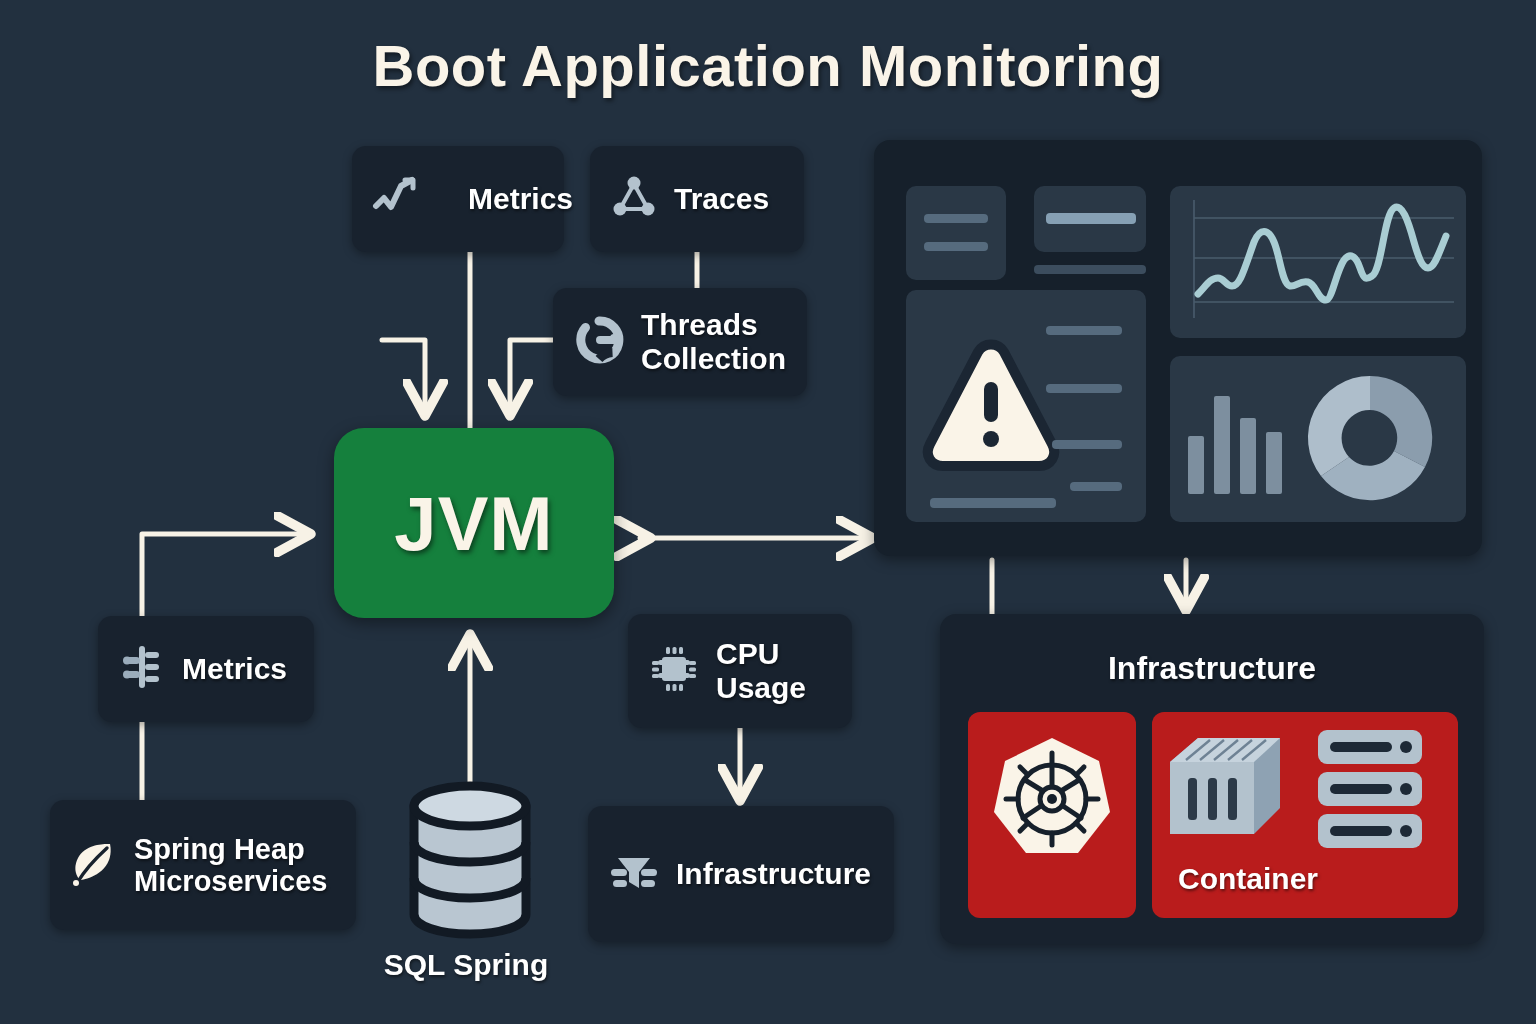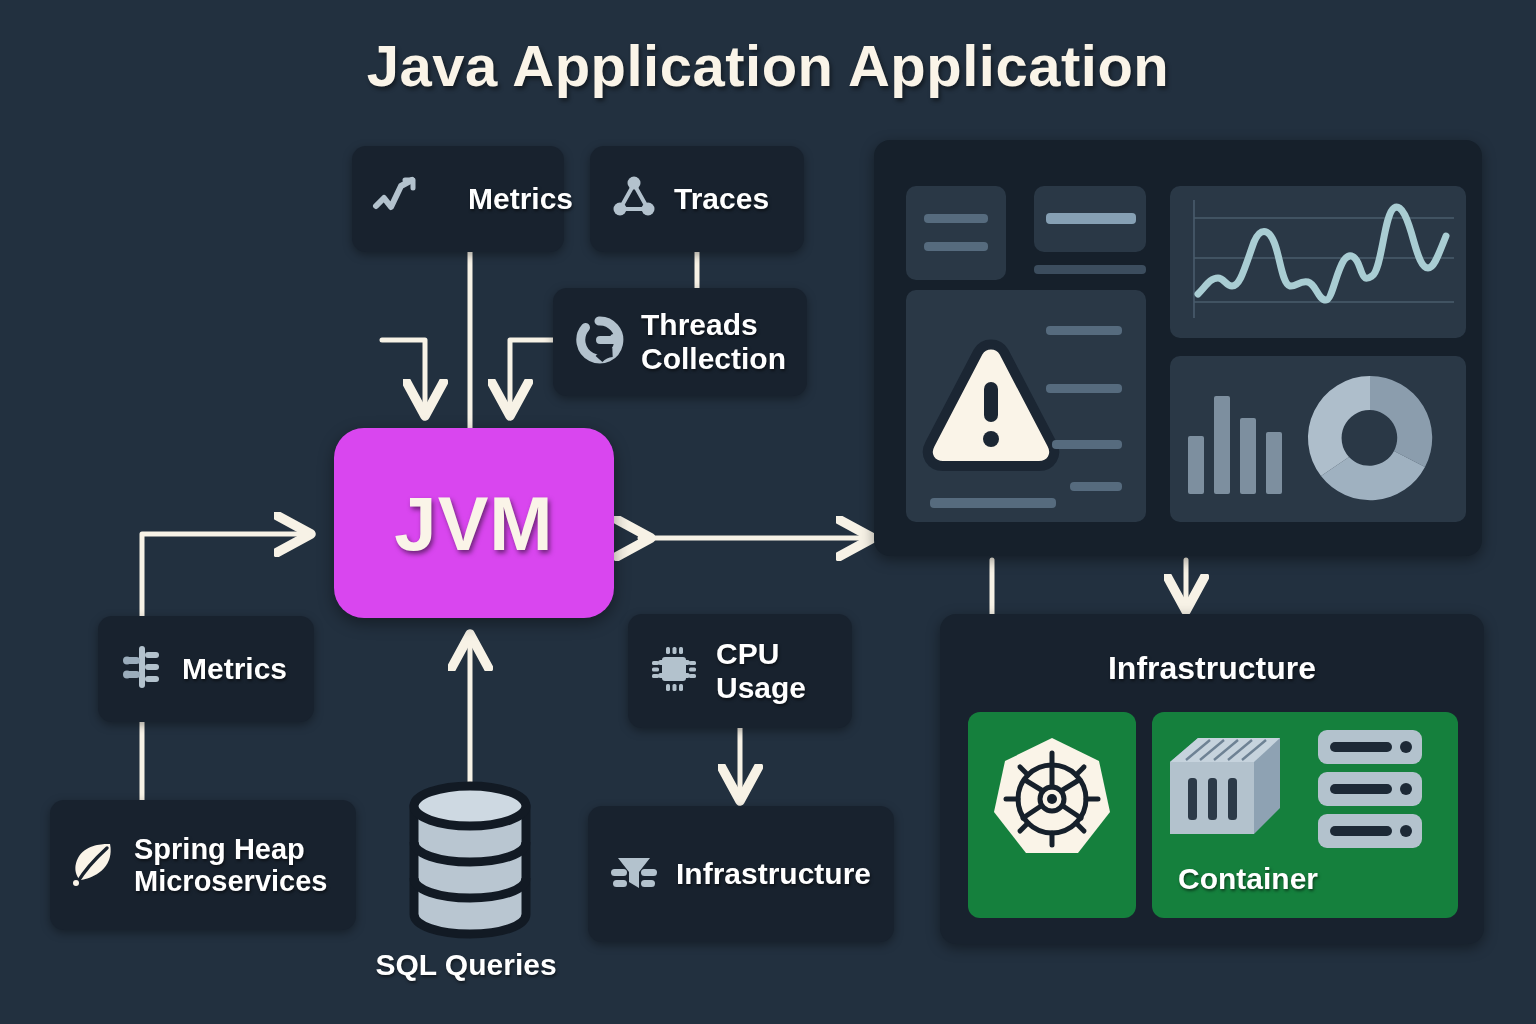--- a/index.html
+++ b/index.html
@@ -42,21 +42,21 @@
     line-height:1.12;
     text-shadow:1px 2px 3px rgba(0,0,0,.5);
     white-space:pre-line;
   }
   .ico { flex:0 0 auto; display:block; }
 
   
   .jvm {
     position:absolute;
     left:334px; top:428px; width:280px; height:190px;
-    background:#d946ef;
+    background:#15803d;
     border-radius:30px;
     display:flex; align-items:center; justify-content:center;
     box-shadow:0 5px 16px rgba(0,0,0,.4);
   }
   .jvm span {
     color:#faf4e8;
     font-size:76px;
     font-weight:700;
     letter-spacing:1px;
     text-shadow:2px 3px 5px rgba(0,0,0,.5);
@@ -80,41 +80,41 @@
     left:940px; top:614px; width:544px; height:330px;
     background:#18222e;
     border-radius:16px;
     box-shadow:0 4px 14px rgba(0,0,0,.4);
   }
   .infra-title {
     position:absolute; left:0; top:36px; width:544px; text-align:center;
     color:#ffffff; font-size:32px; font-weight:600;
     text-shadow:1px 2px 3px rgba(0,0,0,.5);
   }
-  .sub-panel { position:absolute; background:#15803d; border-radius:12px; }
+  .sub-panel { position:absolute; background:#b91c1c; border-radius:12px; }
   .infra-lbl {
     position:absolute; color:#ffffff; font-size:30px; font-weight:600;
     text-shadow:1px 2px 3px rgba(0,0,0,.5);
   }
 
   
   .sql-lbl {
     position:absolute; left:366px; top:948px; width:200px; text-align:center;
     color:#ffffff; font-size:30px; font-weight:600;
     text-shadow:1px 2px 3px rgba(0,0,0,.5);
   }
 
   svg.conn { position:absolute; left:0; top:0; width:1536px; height:1024px; pointer-events:none; }
 </style>
 </head>
 <body>
 
 <div id="stage">
 
-  <div class="title">Java Application Application</div>
+  <div class="title">Boot Application Monitoring</div>
 
   <svg class="conn" viewBox="0 0 1536 1024">
     <defs>
       <marker id="ah" markerWidth="9" markerHeight="9" refX="5.2" refY="4.5" orient="auto">
         <path d="M0.6,0.8 L7.4,4.5 L0.6,8.2" fill="none" stroke="#f7f2e6" stroke-width="1.9" stroke-linecap="round" stroke-linejoin="round"></path>
       </marker>
       <marker id="ah2" markerWidth="9" markerHeight="9" refX="5.2" refY="4.5" orient="auto">
         <path d="M0.6,0.8 L7.4,4.5 L0.6,8.2" fill="none" stroke="#f7f2e6" stroke-width="1.9" stroke-linecap="round" stroke-linejoin="round"></path>
       </marker>
     </defs>
@@ -252,21 +252,21 @@
   <div style="position:absolute; left:404px; top:780px; width:132px; height:160px;">
     <svg width="132" height="160" viewBox="0 0 132 160">
       <g stroke="#121a24" stroke-width="9" stroke-linejoin="round">
         <path d="M10,26 V134 C10,146 35,154 66,154 C97,154 122,146 122,134 V26 Z" fill="#b9c6d1"></path>
         <ellipse cx="66" cy="26" rx="56" ry="20" fill="#ced9e2"></ellipse>
         <path d="M10,62 C10,74 35,82 66,82 C97,82 122,74 122,62" fill="none"></path>
         <path d="M10,98 C10,110 35,118 66,118 C97,118 122,110 122,98" fill="none"></path>
       </g>
     </svg>
   </div>
-  <div class="sql-lbl">SQL Queries</div>
+  <div class="sql-lbl">SQL Spring</div>
 
   <div class="dash">
 
     <div class="panel" style="left:32px; top:46px; width:100px; height:94px;">
       <div class="barline dim" style="left:18px; top:28px; width:64px; height:9px;"></div>
       <div class="barline dim" style="left:18px; top:56px; width:64px; height:9px;"></div>
     </div>
 
     <div class="panel" style="left:160px; top:46px; width:112px; height:66px;">
       <div class="barline" style="left:12px; top:27px; width:90px; height:11px;"></div>

